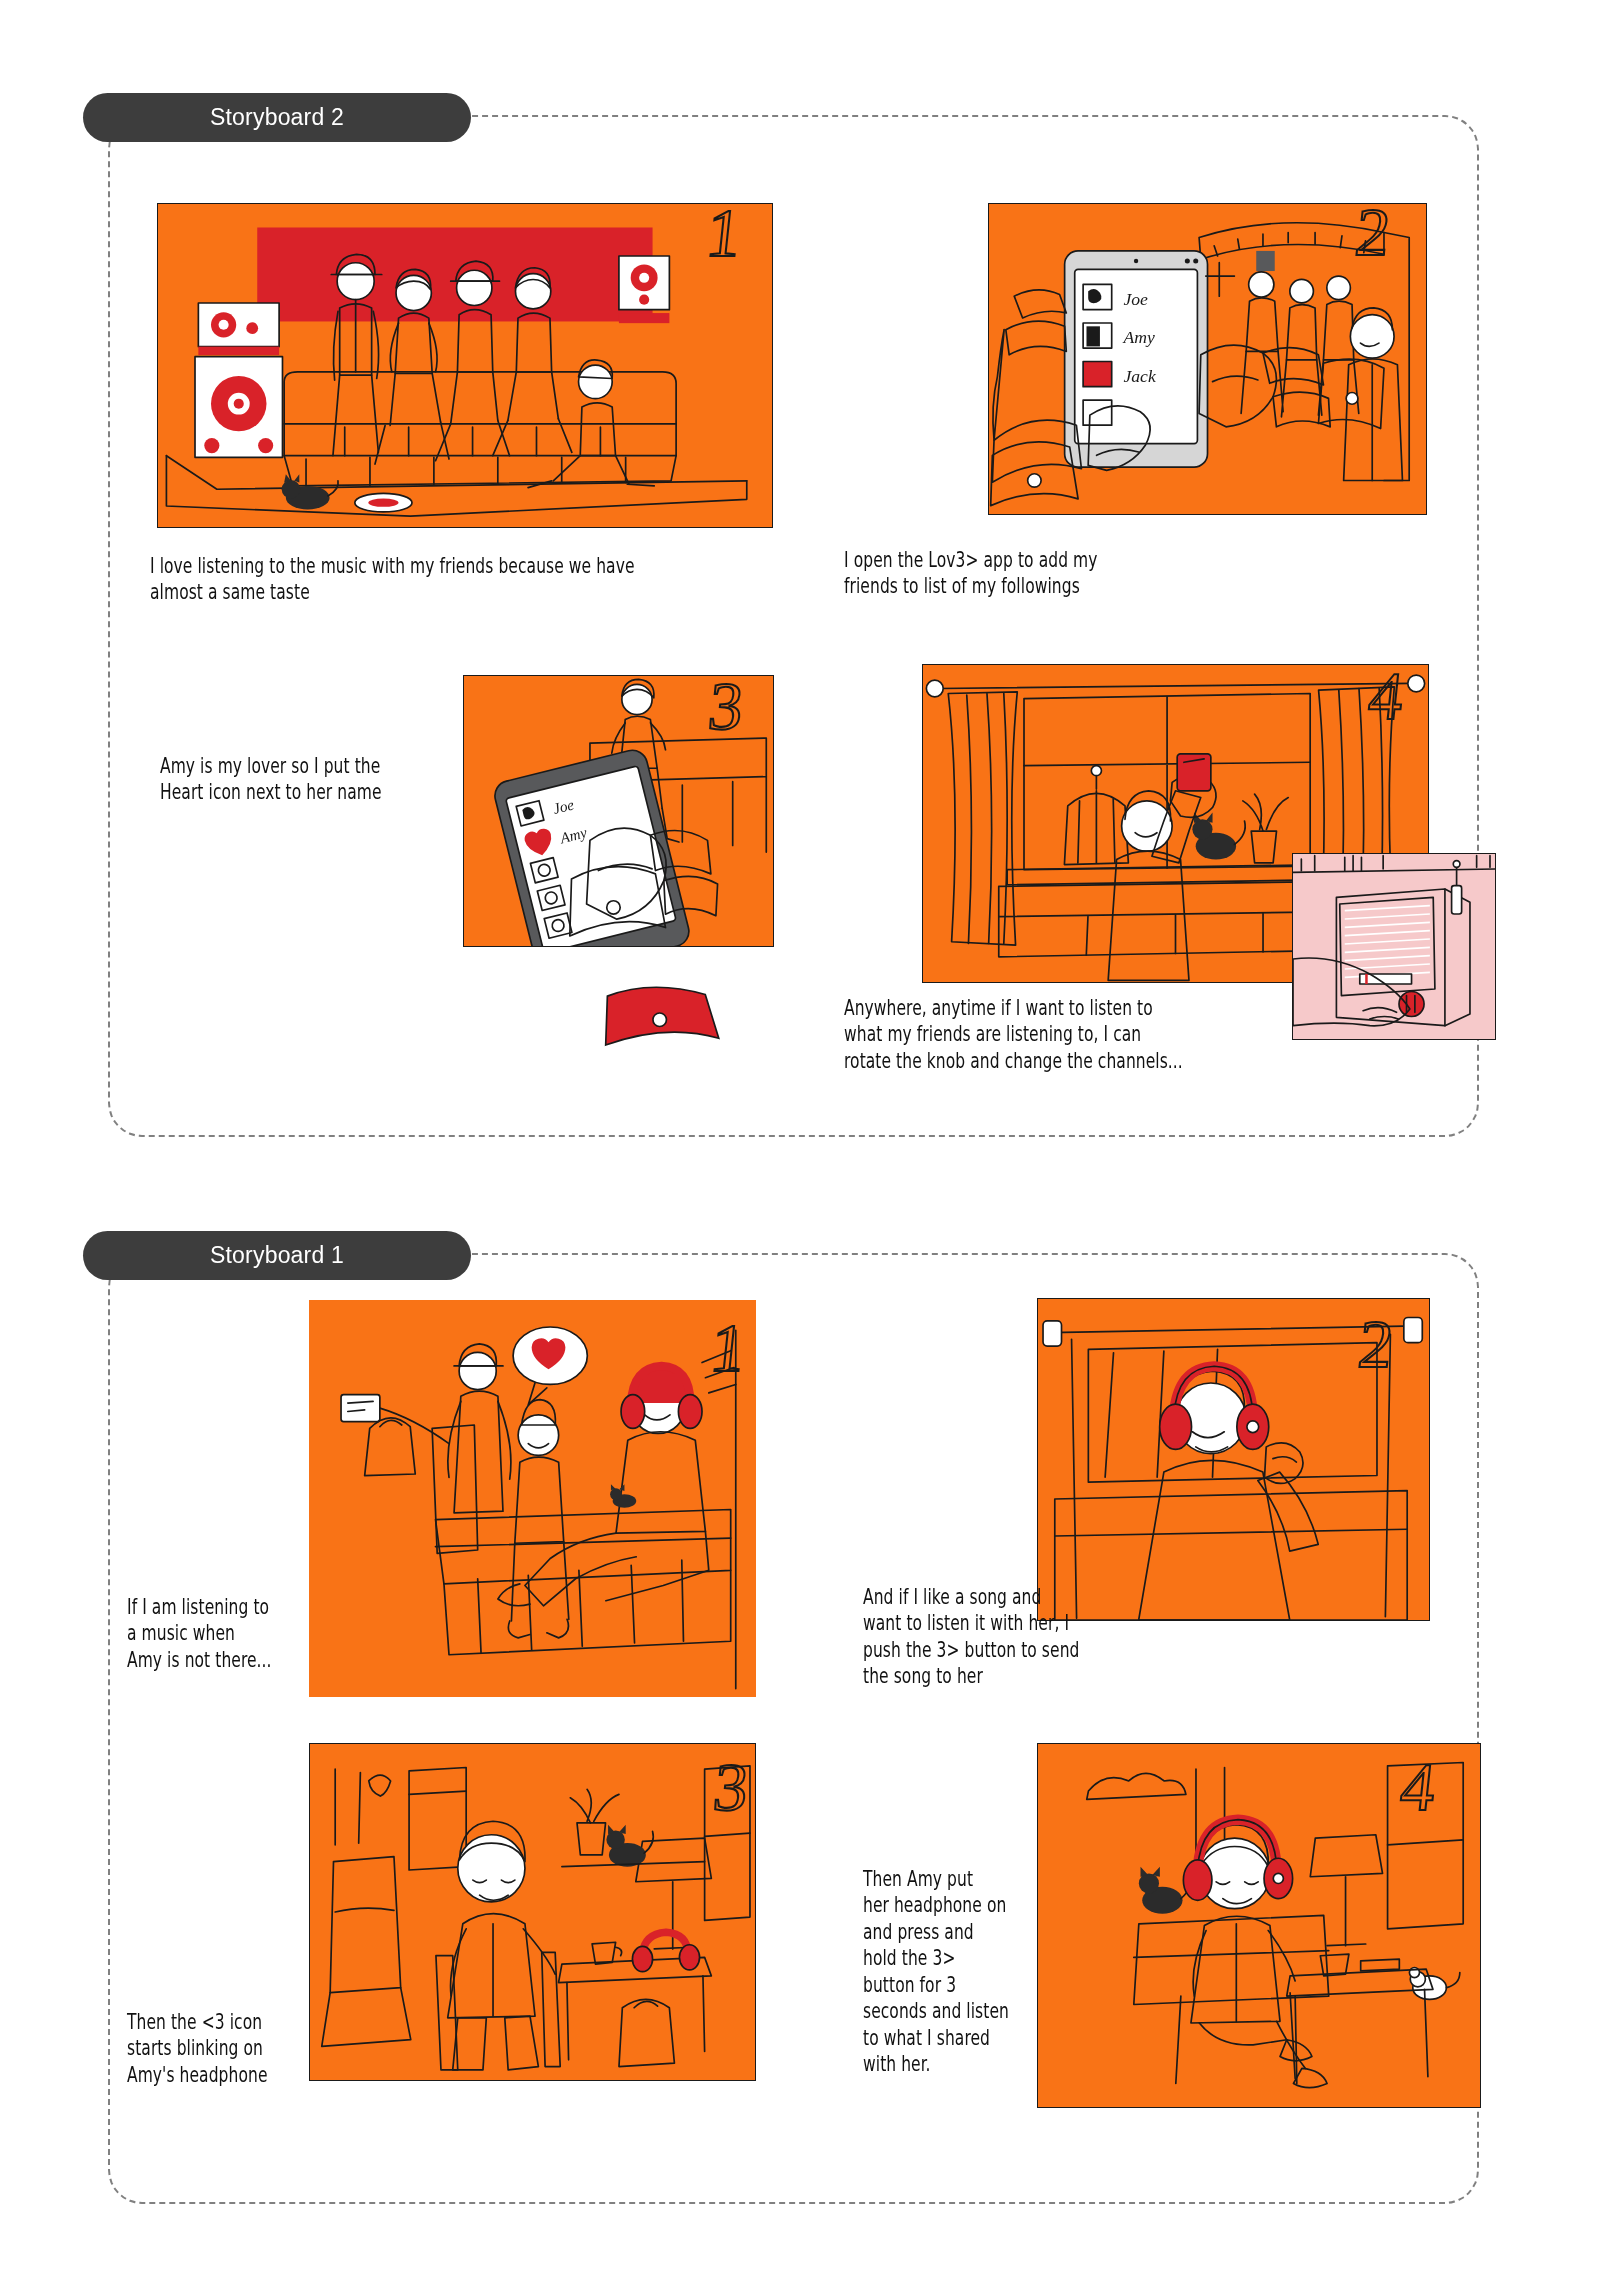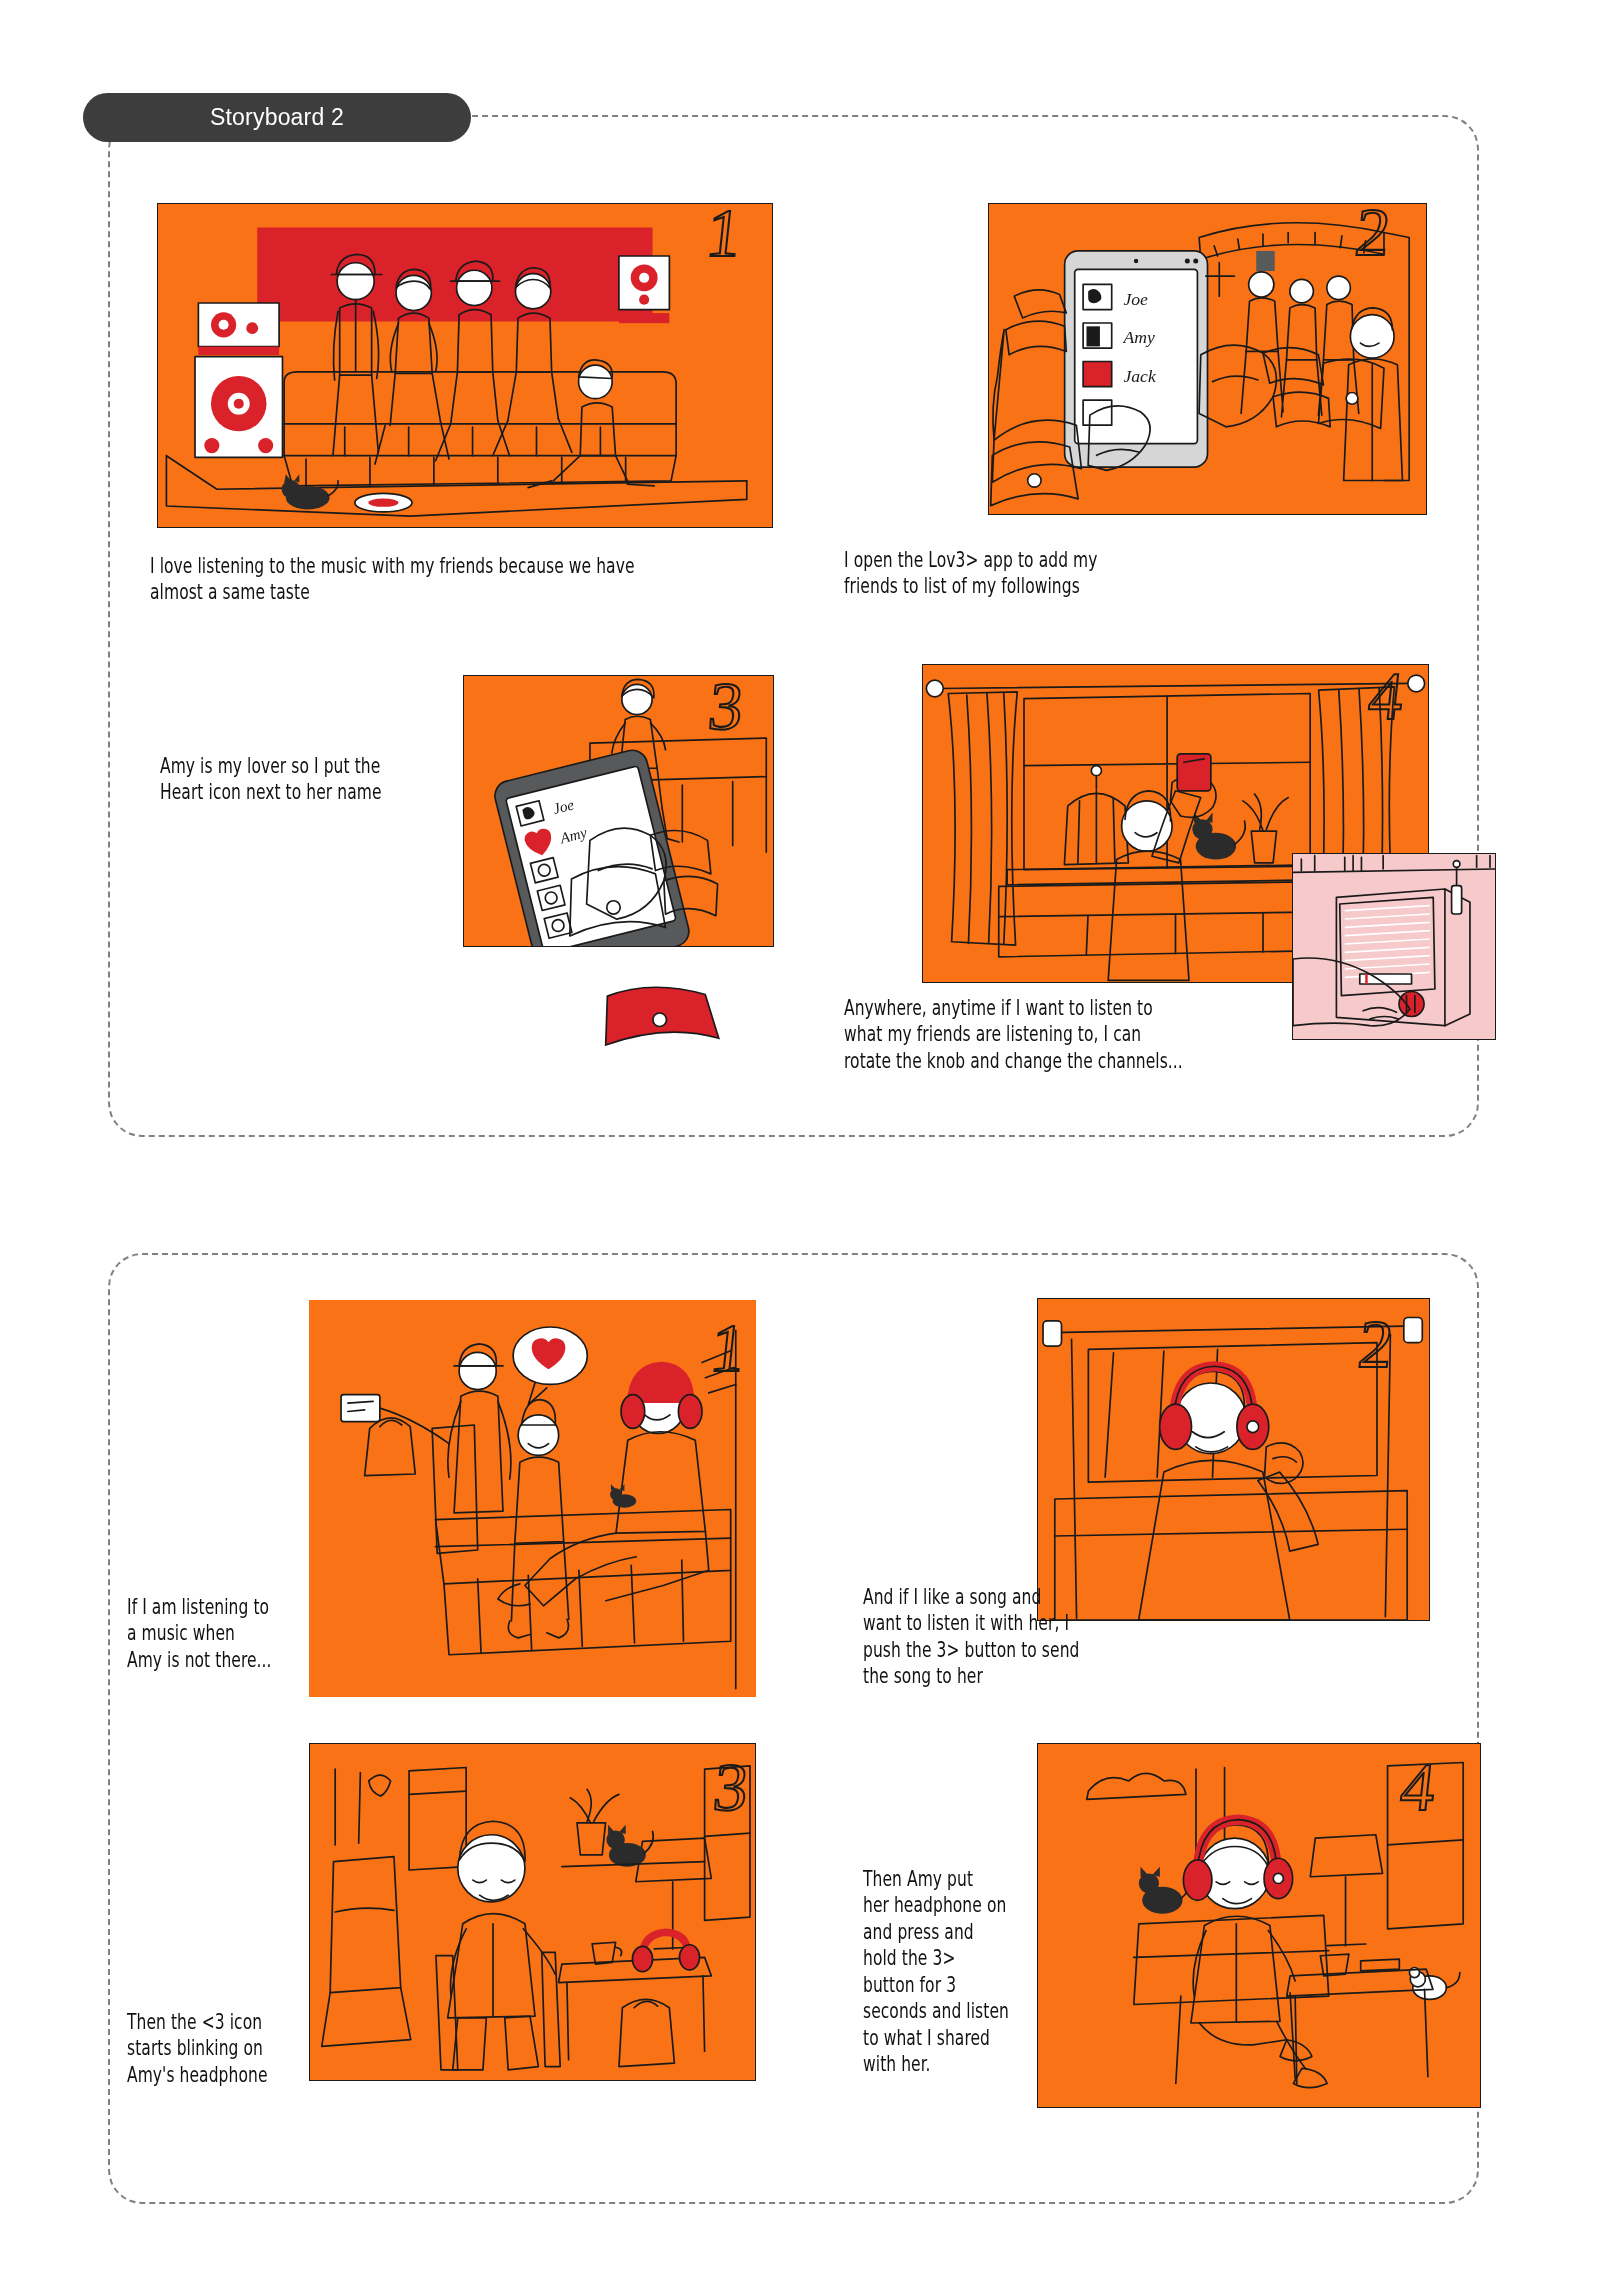--- a/index.html
+++ b/index.html
@@ -376,20 +376,21 @@
       </svg>
     </div>
 
     <div class="num" style="left:1369px; top:662px;">4</div>
     <div class="cap" style="left:844px; top:995px; width:540px;">Anywhere, anytime if I want to listen to
 what my friends are listening to, I can
 rotate the knob and change the channels...</div>
   </div>
 
   <div class="board board-sb1"></div>
+  <div class="board-tab tab-sb1">Storyboard 1</div>
 
   <div class="panel">
     <div class="frame" style="left:309px; top:1300px; width:447px; height:397px; border:none;">
       <svg class="scene" viewBox="0 0 530 470" preserveAspectRatio="none">
 
         <path class="ink" d="M506 36 L506 460"></path>
 
         <path class="ink" d="M150 260 L500 248 L500 320 L160 336 Z" fill="#fff"></path>
         <path class="ink" d="M150 292 L500 282"></path>
         <path class="ink" d="M160 336 L166 420 L500 404 L500 320"></path>

